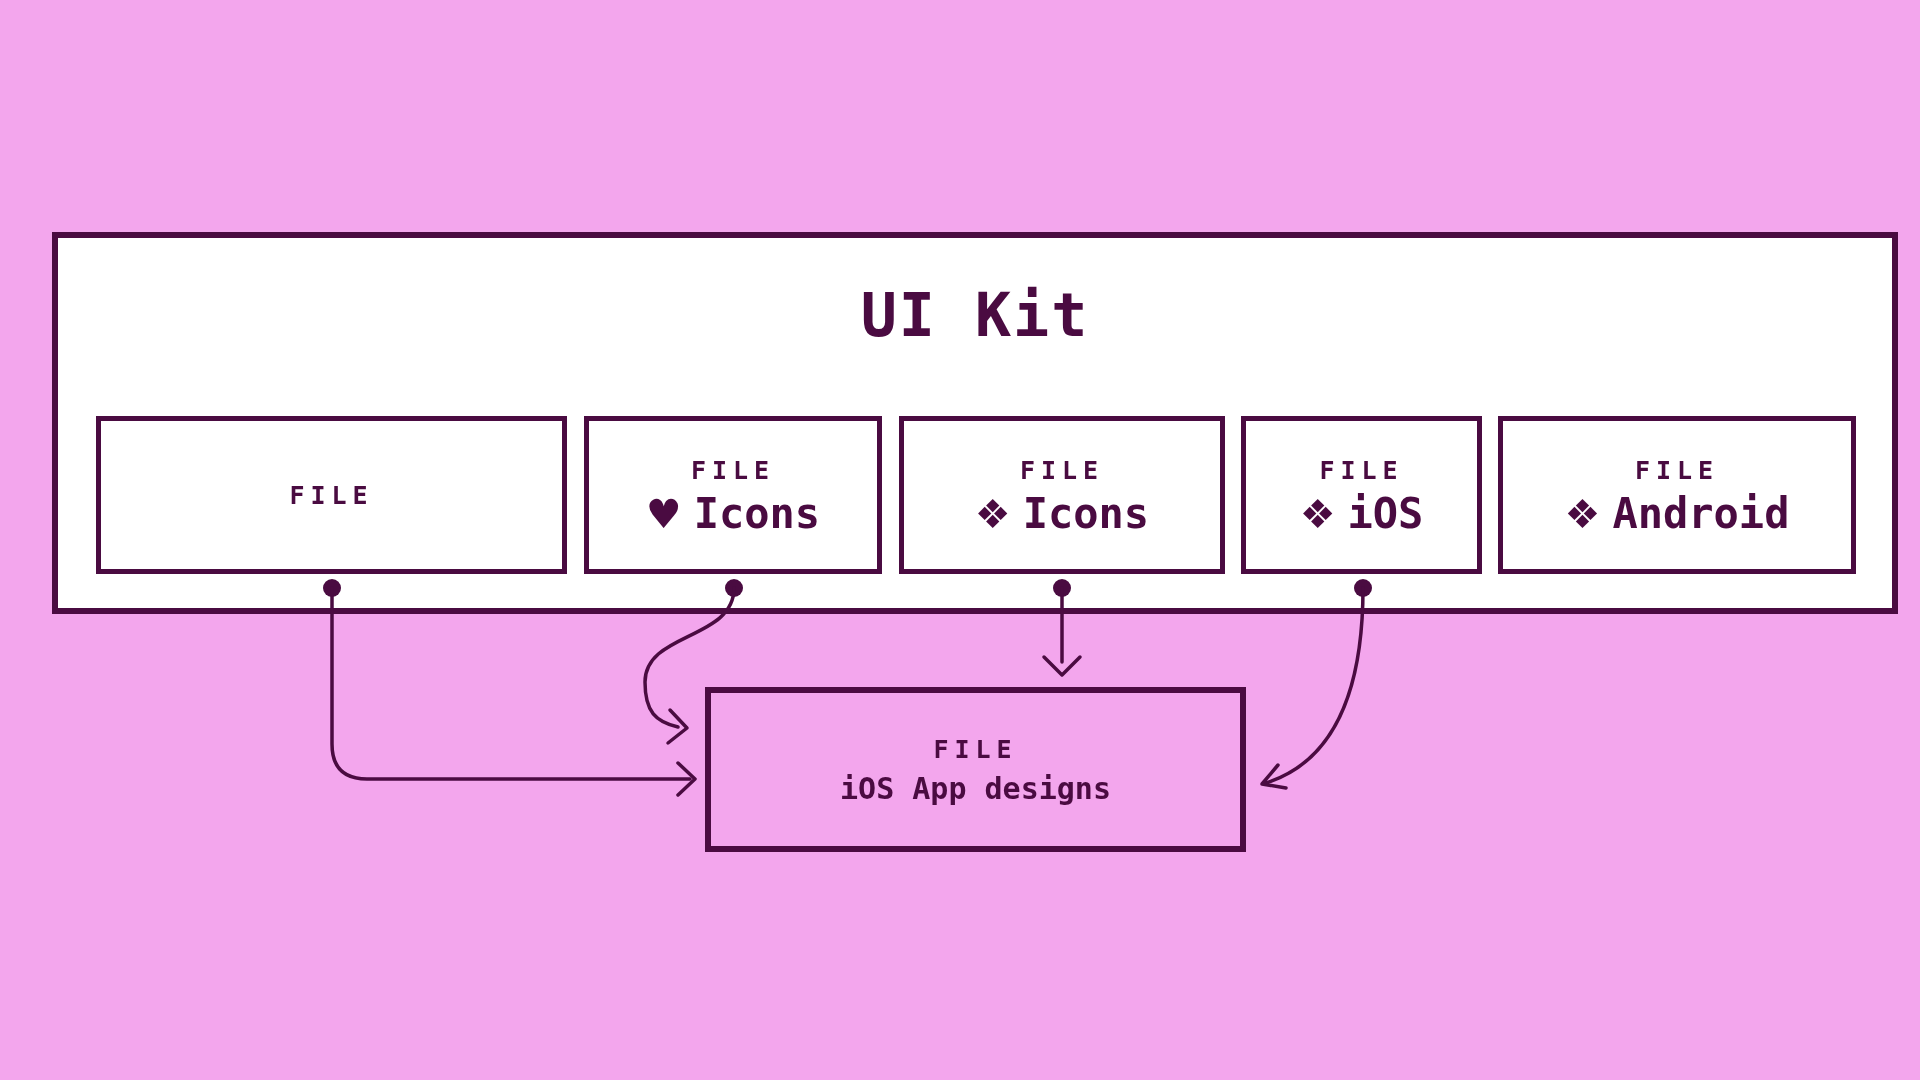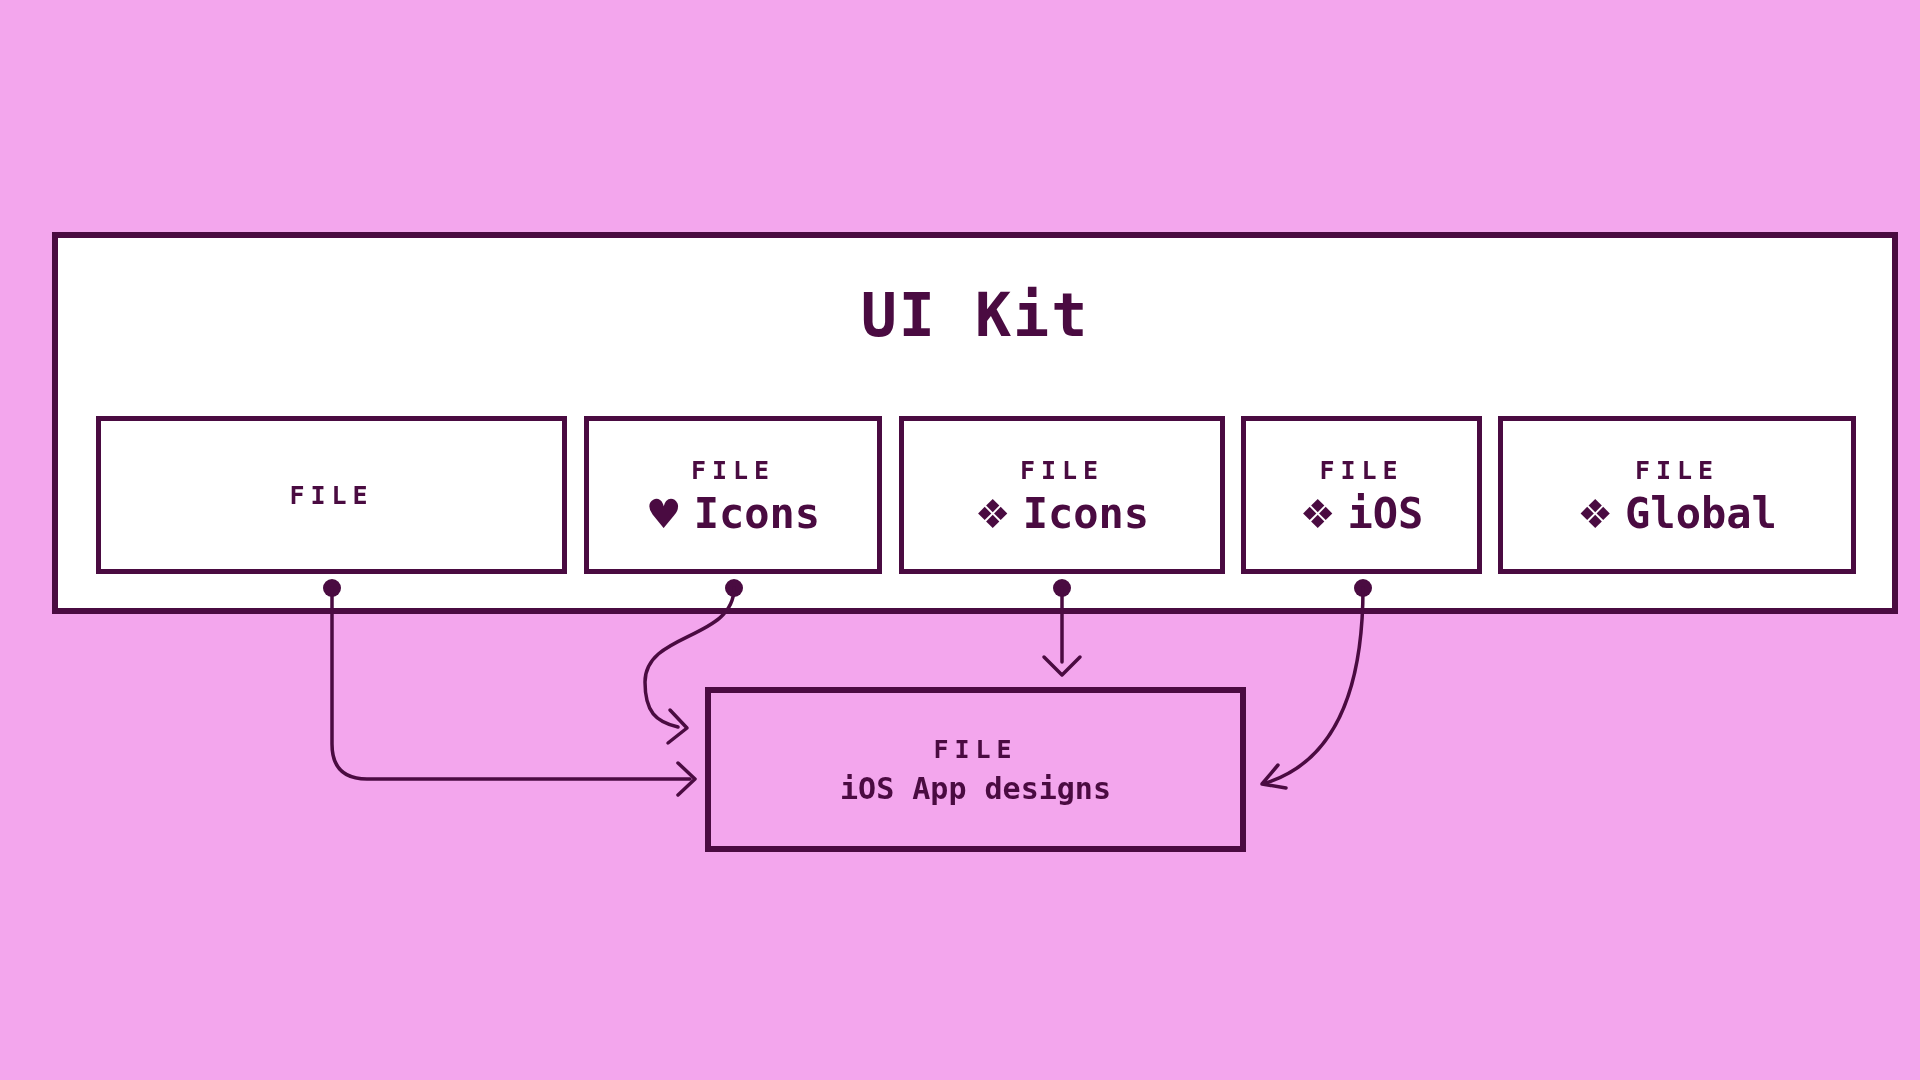--- a/index.html
+++ b/index.html
@@ -130,21 +130,21 @@
       <div class="file-label-row">
         <span class="glyph">❖</span>
         <span class="file-label">iOS</span>
       </div>
     </div>
 
     <div class="file-card card-5">
       <div class="file-badge">FILE</div>
       <div class="file-label-row">
         <span class="glyph">❖</span>
-        <span class="file-label">Global</span>
+        <span class="file-label">Android</span>
       </div>
     </div>
   </div>
 
   <div class="target-box">
     <div class="file-badge">FILE</div>
     <div class="target-label">iOS App designs</div>
   </div>
 
   <svg class="connectors" viewBox="0 0 1920 1080" fill="none" stroke="currentColor" stroke-width="3.5" stroke-linecap="round" stroke-linejoin="round">

